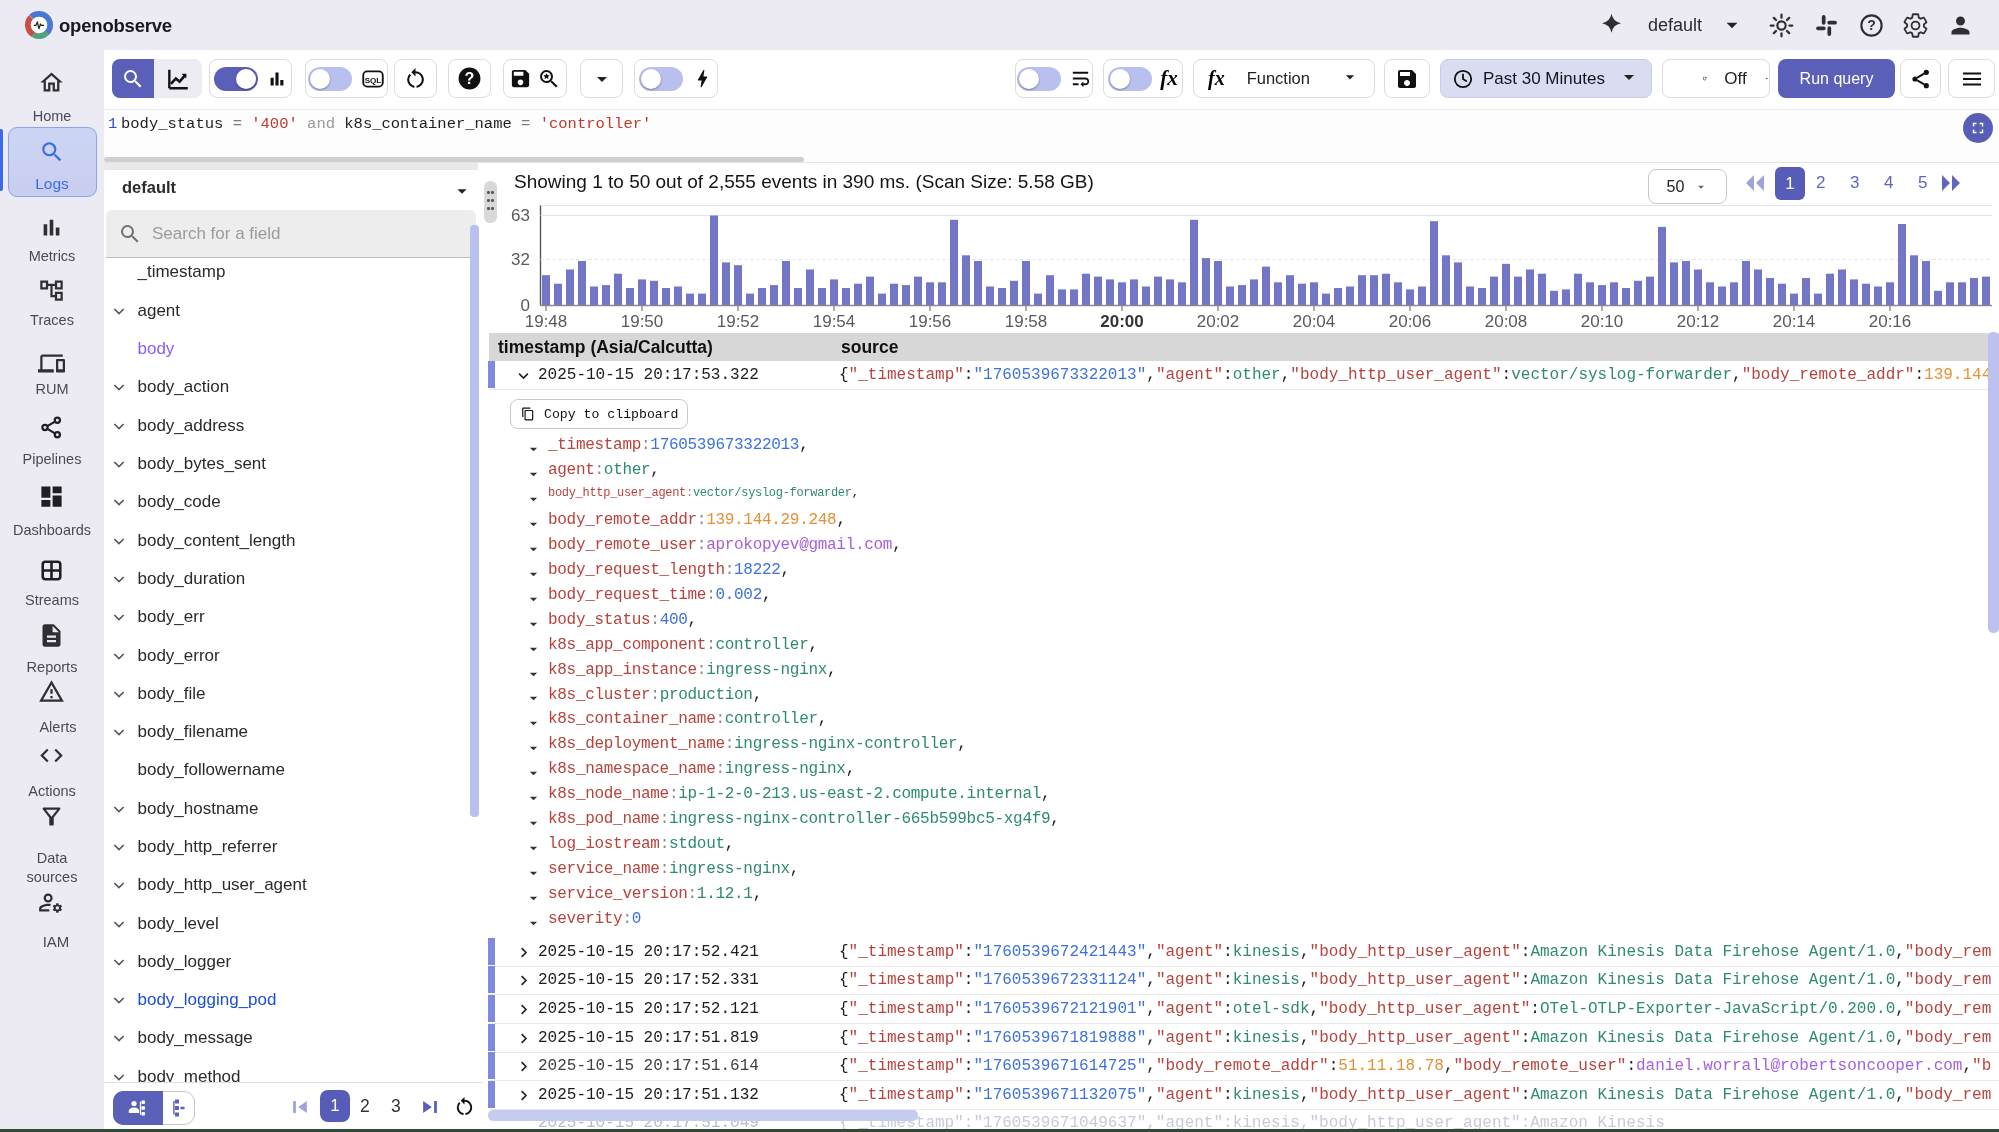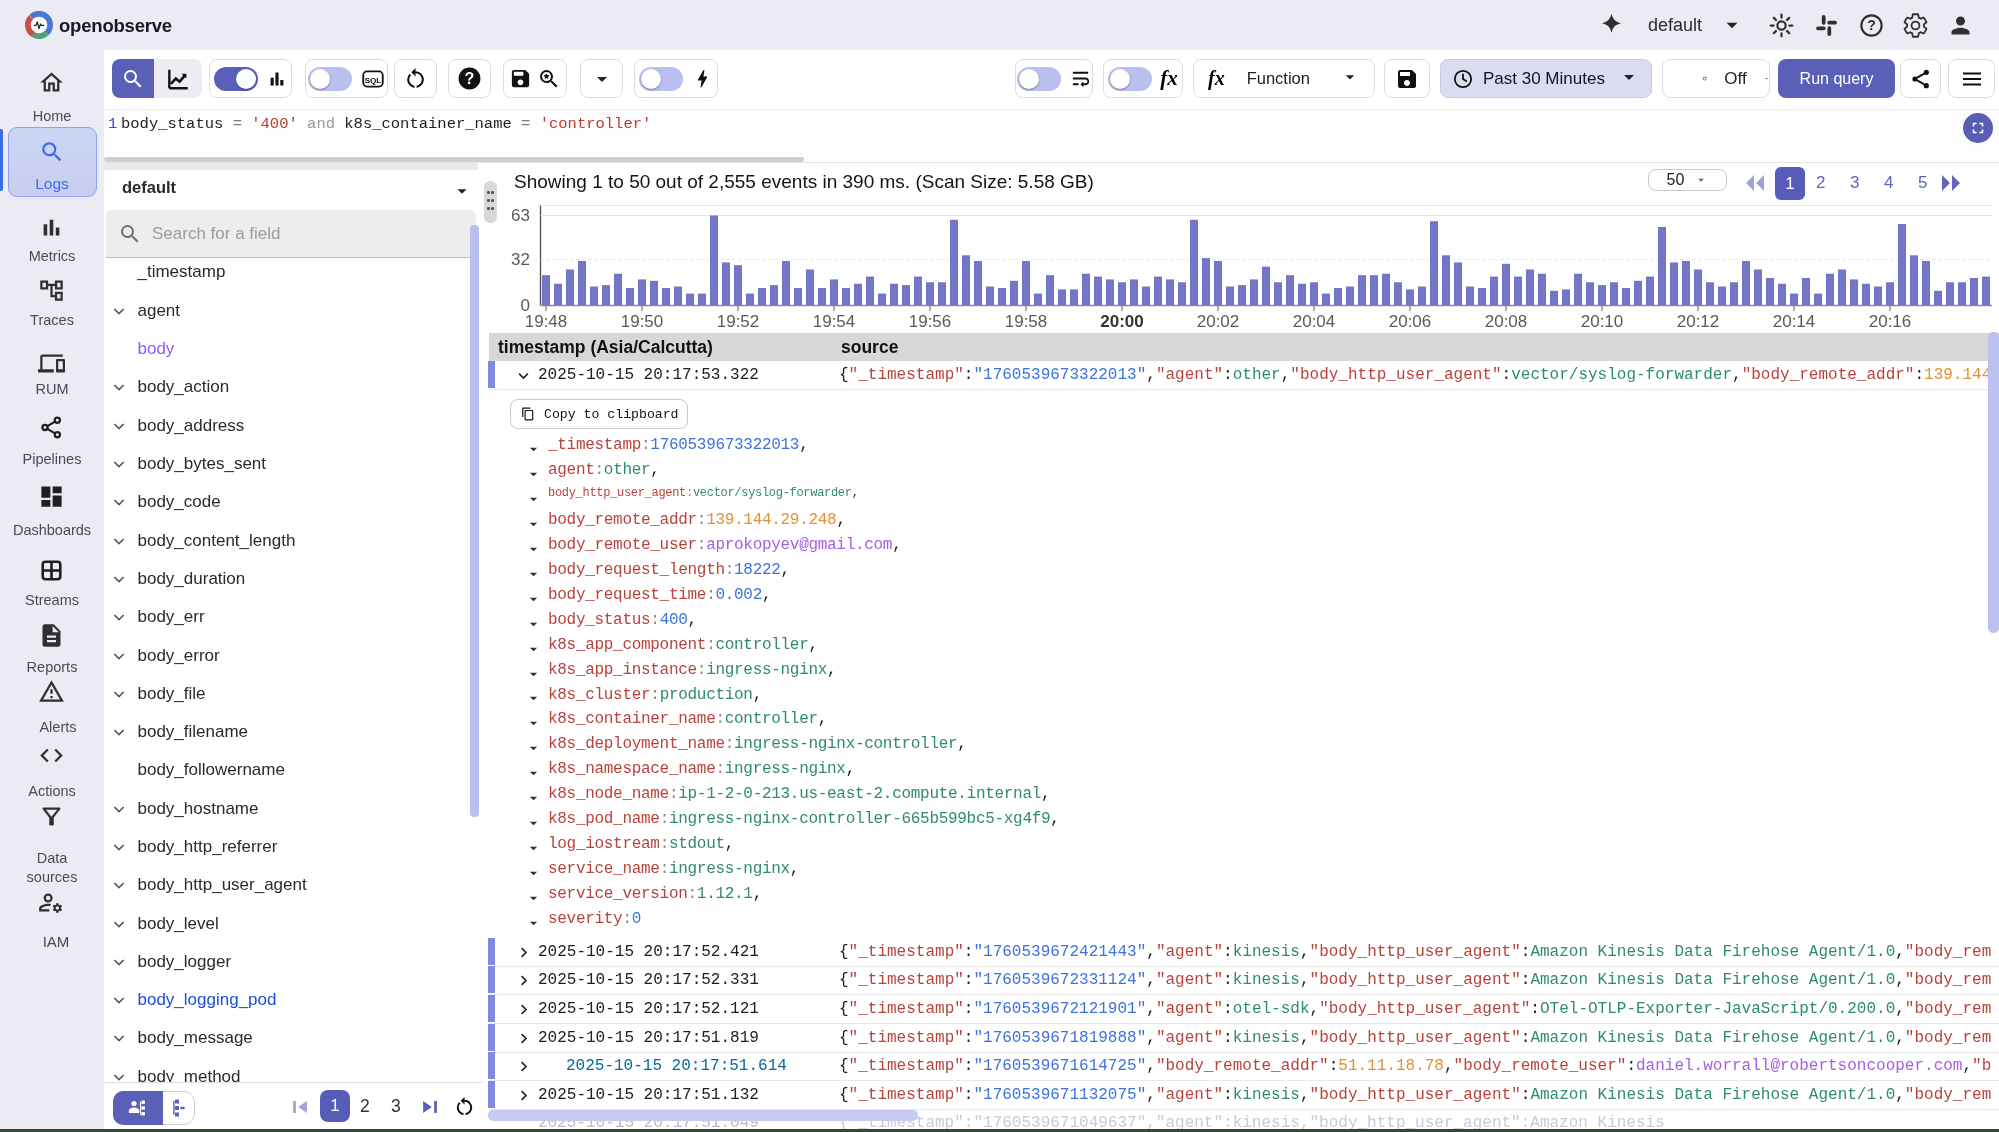--- a/index.html
+++ b/index.html
@@ -339,21 +339,21 @@
   </div>
 <div class="abs" style="left:470px;top:225px;width:9px;height:592px;background:#b9bfee;border-radius:4px"></div>
 <div class="abs" style="left:484px;top:181px;width:13px;height:42px;background:#d8d8d8;border-radius:6px"></div>
 <div class="abs" style="left:487px;top:191px;width:2.5px;height:2.5px;border-radius:50%;background:#555"></div>
 <div class="abs" style="left:491px;top:191px;width:2.5px;height:2.5px;border-radius:50%;background:#555"></div>
 <div class="abs" style="left:487px;top:199px;width:2.5px;height:2.5px;border-radius:50%;background:#555"></div>
 <div class="abs" style="left:491px;top:199px;width:2.5px;height:2.5px;border-radius:50%;background:#555"></div>
 <div class="abs" style="left:487px;top:207px;width:2.5px;height:2.5px;border-radius:50%;background:#555"></div>
 <div class="abs" style="left:491px;top:207px;width:2.5px;height:2.5px;border-radius:50%;background:#555"></div>
 <div class="abs" style="left:514px;top:171px;font-size:19px;color:#141414">Showing 1 to 50 out of 2,555 events in 390 ms. (Scan Size: 5.58 GB)</div>
-<div class="abs" style="left:1648px;top:169px;width:79px;height:22px;border:1px solid #c9c9c9;border-radius:8px;display:flex;align-items:center;justify-content:center;gap:10px">
+<div class="abs" style="left:1648px;top:169px;width:79px;height:35px;border:1px solid #c9c9c9;border-radius:8px;display:flex;align-items:center;justify-content:center;gap:10px">
     <span style="font-size:16px;color:#222">50</span>
     <svg width="14" height="14" viewBox="0 0 24 24">
       <path d="M7 10l5 5 5-5z" fill="#666"></path>
     </svg>
   </div>
 <div class="abs" style="left:1743px;top:173px;color:#9ea3da"><svg width="24" height="20" viewBox="0 0 24 20">
       <path d="M11 2L3 10l8 8zM21 2l-8 8 8 8z" fill="#9ea3da"></path>
     </svg></div>
 <div class="abs" style="left:1775px;top:167px;width:30px;height:33px;background:#565cb8;border-radius:6px;display:flex;align-items:center;justify-content:center;color:#fff;font-size:17px">1</div>
 <div class="abs" style="left:1816px;top:173px;font-size:17px;color:#5f66bb">2</div>
@@ -646,21 +646,21 @@
 <div class="abs" style="left:516px;top:1031px"><svg width="15" height="15" viewBox="0 0 24 24">
       <path d="M9 5l7 7-7 7" stroke="#222" stroke-width="2.6" fill="none"></path>
     </svg></div>
 <div class="abs mono" style="left:538px;top:1029px;font-size:16px;color:#1c1c1c">2025-10-15 20:17:51.819</div>
 <div class="abs mono" style="left:839px;top:1029px;font-size:16px;white-space:nowrap;overflow:hidden;width:1160px"><span class="d">{</span><span class="k">"_timestamp"</span><span class="d">:</span><span class="b">"1760539671819888"</span><span class="d">,</span><span class="k">"agent"</span><span class="d">:</span><span class="g">kinesis</span><span class="d">,</span><span class="k">"body_http_user_agent"</span><span class="d">:</span><span class="g">Amazon Kinesis Data Firehose Agent/1.0</span><span class="d">,</span><span class="k">"body_rem</span></div>
 <div class="abs" style="left:489px;top:1052px;width:1510px;height:1px;background:#e9e9e9"></div>
 <div class="abs" style="left:488px;top:1052px;width:7px;height:27px;background:#8089e0"></div>
 <div class="abs" style="left:516px;top:1059px"><svg width="15" height="15" viewBox="0 0 24 24">
       <path d="M9 5l7 7-7 7" stroke="#222" stroke-width="2.6" fill="none"></path>
     </svg></div>
-<div class="abs mono" style="left:566px;top:1057px;font-size:16px;color:#0369a1">2025-10-15 20:17:51.614</div>
+<div class="abs mono" style="left:538px;top:1057px;font-size:16px;color:#404040">2025-10-15 20:17:51.614</div>
 <div class="abs mono" style="left:839px;top:1057px;font-size:16px;white-space:nowrap;overflow:hidden;width:1160px"><span class="d">{</span><span class="k">"_timestamp"</span><span class="d">:</span><span class="b">"1760539671614725"</span><span class="d">,</span><span class="k">"body_remote_addr"</span><span class="d">:</span><span class="o">51.11.18.78</span><span class="d">,</span><span class="k">"body_remote_user"</span><span class="d">:</span><span class="p">daniel.worrall@robertsoncooper.com</span><span class="d">,</span><span class="k">"b</span></div>
 <div class="abs" style="left:489px;top:1080px;width:1510px;height:1px;background:#e9e9e9"></div>
 <div class="abs" style="left:488px;top:1081px;width:7px;height:27px;background:#8089e0"></div>
 <div class="abs" style="left:516px;top:1088px"><svg width="15" height="15" viewBox="0 0 24 24">
       <path d="M9 5l7 7-7 7" stroke="#222" stroke-width="2.6" fill="none"></path>
     </svg></div>
 <div class="abs mono" style="left:538px;top:1086px;font-size:16px;color:#1c1c1c">2025-10-15 20:17:51.132</div>
 <div class="abs mono" style="left:839px;top:1086px;font-size:16px;white-space:nowrap;overflow:hidden;width:1160px"><span class="d">{</span><span class="k">"_timestamp"</span><span class="d">:</span><span class="b">"1760539671132075"</span><span class="d">,</span><span class="k">"agent"</span><span class="d">:</span><span class="g">kinesis</span><span class="d">,</span><span class="k">"body_http_user_agent"</span><span class="d">:</span><span class="g">Amazon Kinesis Data Firehose Agent/1.0</span><span class="d">,</span><span class="k">"body_rem</span></div>
 <div class="abs" style="left:489px;top:1109px;width:1510px;height:1px;background:#e9e9e9"></div>
 <div class="abs mono" style="left:538px;top:1114px;font-size:16px;color:#b9b9c9">2025-10-15 20:17:51.049</div>

